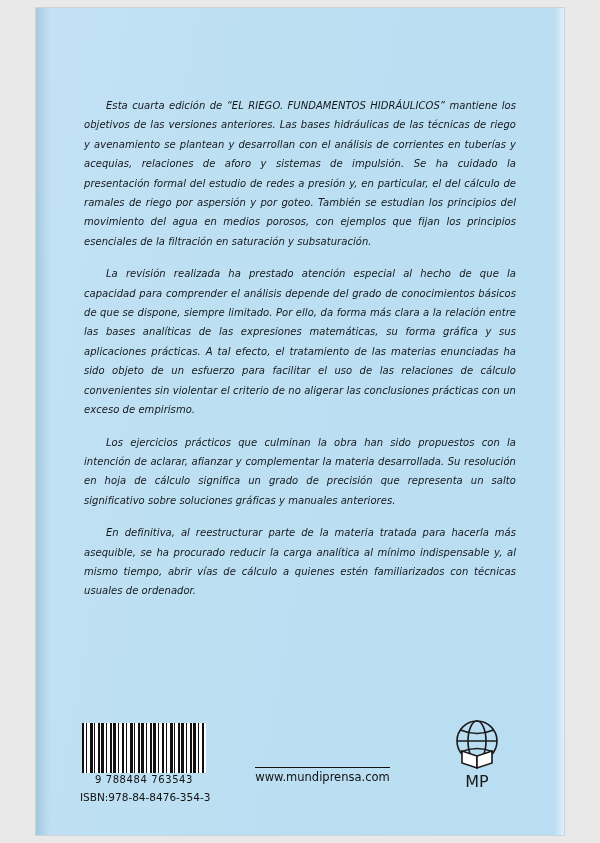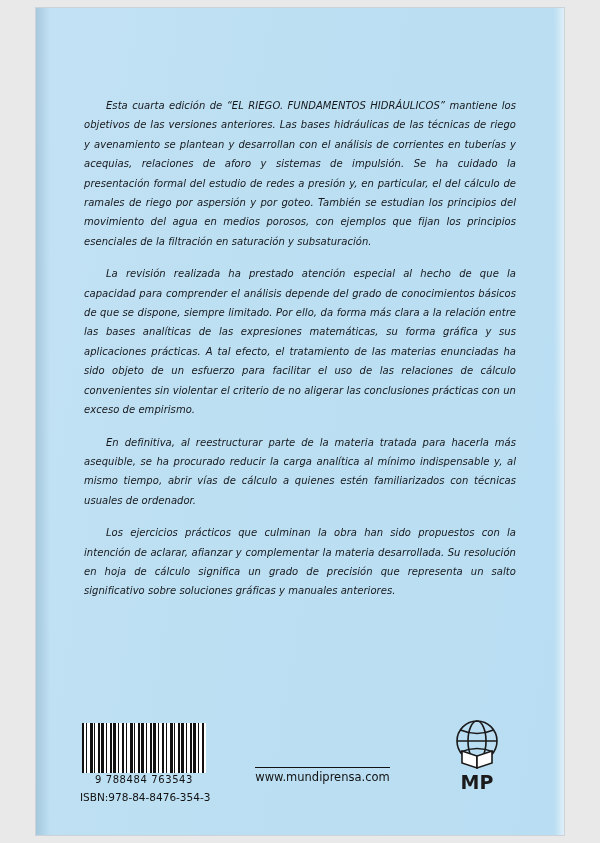--- a/index.html
+++ b/index.html
@@ -135,41 +135,41 @@
     position: absolute;
     right: 52px;
     bottom: 14px;
     width: 70px;
     height: 76px;
     text-align: center;
   }
   .logo svg { display: block; }
   .logo-text {
     font-family: "DejaVu Sans", sans-serif;
-    font-weight: bold;
-    font-size: 19px;
+    font-weight: normal;
+    font-size: 16px;
     color: #1a1a1a;
     letter-spacing: 0px;
     line-height: 20px;
     margin-top: 1px;
   }
 </style>
 </head>
 <body>
 
 <div class="page">
   <div class="cover">
     <div class="spine-shade"></div>
     <div class="edge-shade"></div>
 
     <div class="blurb">
       <p>Esta cuarta edición de “EL RIEGO. FUNDAMENTOS HIDRÁULICOS” mantiene los objetivos de las versiones anteriores. Las bases hidráulicas de las técnicas de riego y avenamiento se plantean y desarrollan con el análisis de corrientes en tuberías y acequias, relaciones de aforo y sistemas de impulsión. Se ha cuidado la presentación formal del estudio de redes a presión y, en particular, el del cálculo de ramales de riego por aspersión y por goteo. También se estudian los principios del movimiento del agua en medios porosos, con ejemplos que fijan los principios esenciales de la filtración en saturación y subsaturación.</p>
       <p>La revisión realizada ha prestado atención especial al hecho de que la capacidad para comprender el análisis depende del grado de conocimientos básicos de que se dispone, siempre limitado. Por ello, da forma más clara a la relación entre las bases analíticas de las expresiones matemáticas, su forma gráfica y sus aplicaciones prácticas. A tal efecto, el tratamiento de las materias enunciadas ha sido objeto de un esfuerzo para facilitar el uso de las relaciones de cálculo convenientes sin violentar el criterio de no aligerar las conclusiones prácticas con un exceso de empirismo.</p>
+      <p>Los ejercicios prácticos que culminan la obra han sido propuestos con la intención de aclarar, afianzar y complementar la materia desarrollada. Su resolución en hoja de cálculo significa un grado de precisión que representa un salto significativo sobre soluciones gráficas y manuales anteriores.</p>
       <p>En definitiva, al reestructurar parte de la materia tratada para hacerla más asequible, se ha procurado reducir la carga analítica al mínimo indispensable y, al mismo tiempo, abrir vías de cálculo a quienes estén familiarizados con técnicas usuales de ordenador.</p>
-      <p>Los ejercicios prácticos que culminan la obra han sido propuestos con la intención de aclarar, afianzar y complementar la materia desarrollada. Su resolución en hoja de cálculo significa un grado de precisión que representa un salto significativo sobre soluciones gráficas y manuales anteriores.</p>
     </div>
 
     <div class="bottom">
 
       <div class="barcode-box">
         <div class="barcode"></div>
         <div class="barcode-digits">9 788484 763543</div>
         <div class="isbn">ISBN:978-84-8476-354-3</div>
       </div>
 

